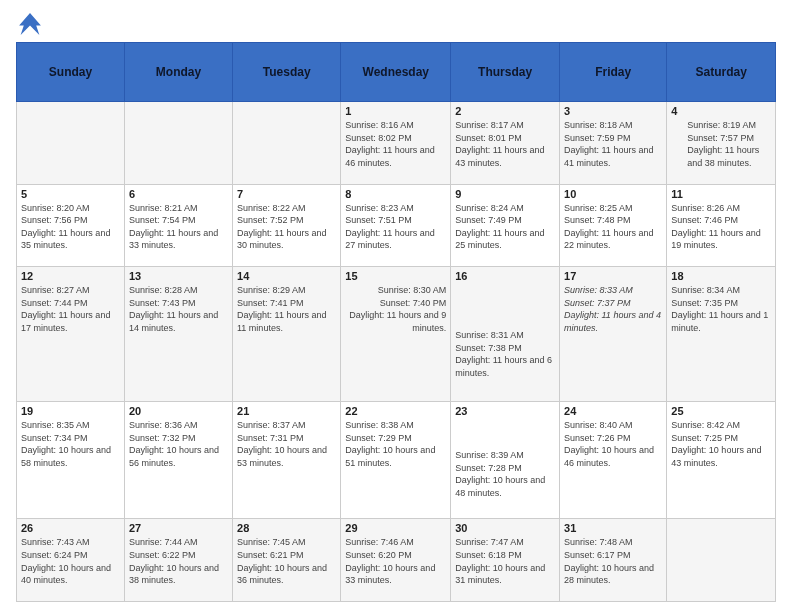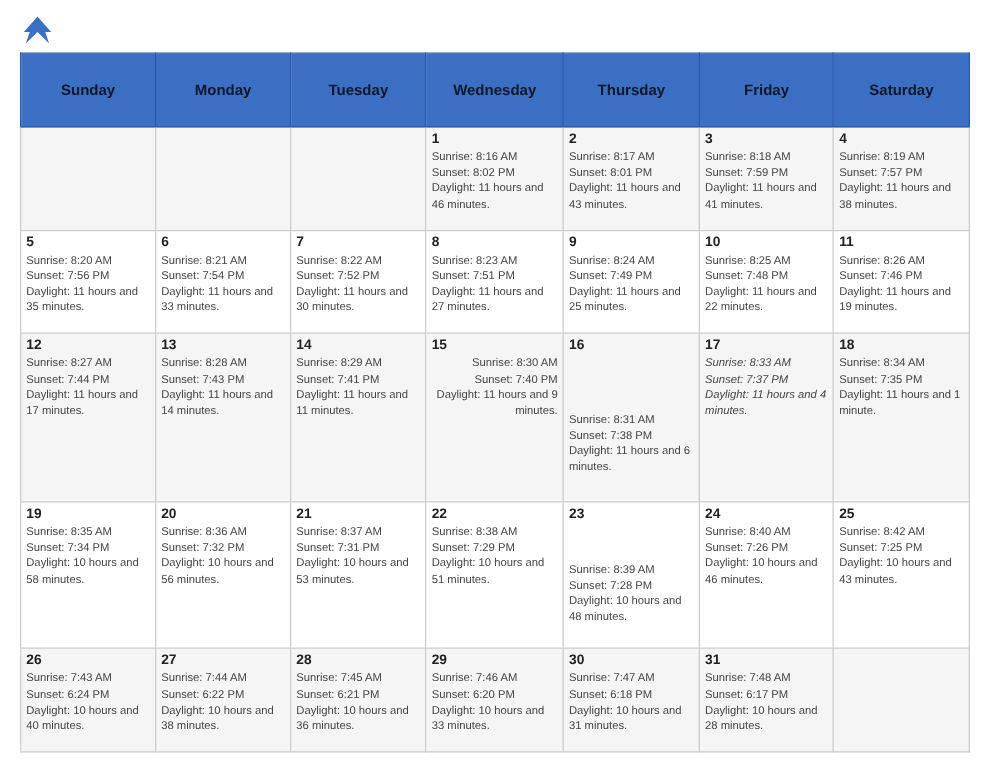--- a/index.html
+++ b/index.html
@@ -148,21 +148,21 @@
 Daylight: 11 hours and 43 minutes.</div>
           </td>
           <td>
             <span class="day-number">3</span>
             <div class="day-info" style="white-space: pre-line;">Sunrise: 8:18 AM
 Sunset: 7:59 PM
 Daylight: 11 hours and 41 minutes.</div>
           </td>
           <td>
             <span class="day-number">4</span>
-            <div class="day-info" style="white-space: pre-line;">Sunrise: 8:19 AM
+            <div class="day-info" style="white-space: pre-line; margin-left: 16px;">Sunrise: 8:19 AM
 Sunset: 7:57 PM
 Daylight: 11 hours and 38 minutes.</div>
           </td>
         </tr>
         <tr>
           <td>
             <span class="day-number">5</span>
             <div class="day-info" style="white-space: pre-line;">Sunrise: 8:20 AM
 Sunset: 7:56 PM
 Daylight: 11 hours and 35 minutes.</div>

